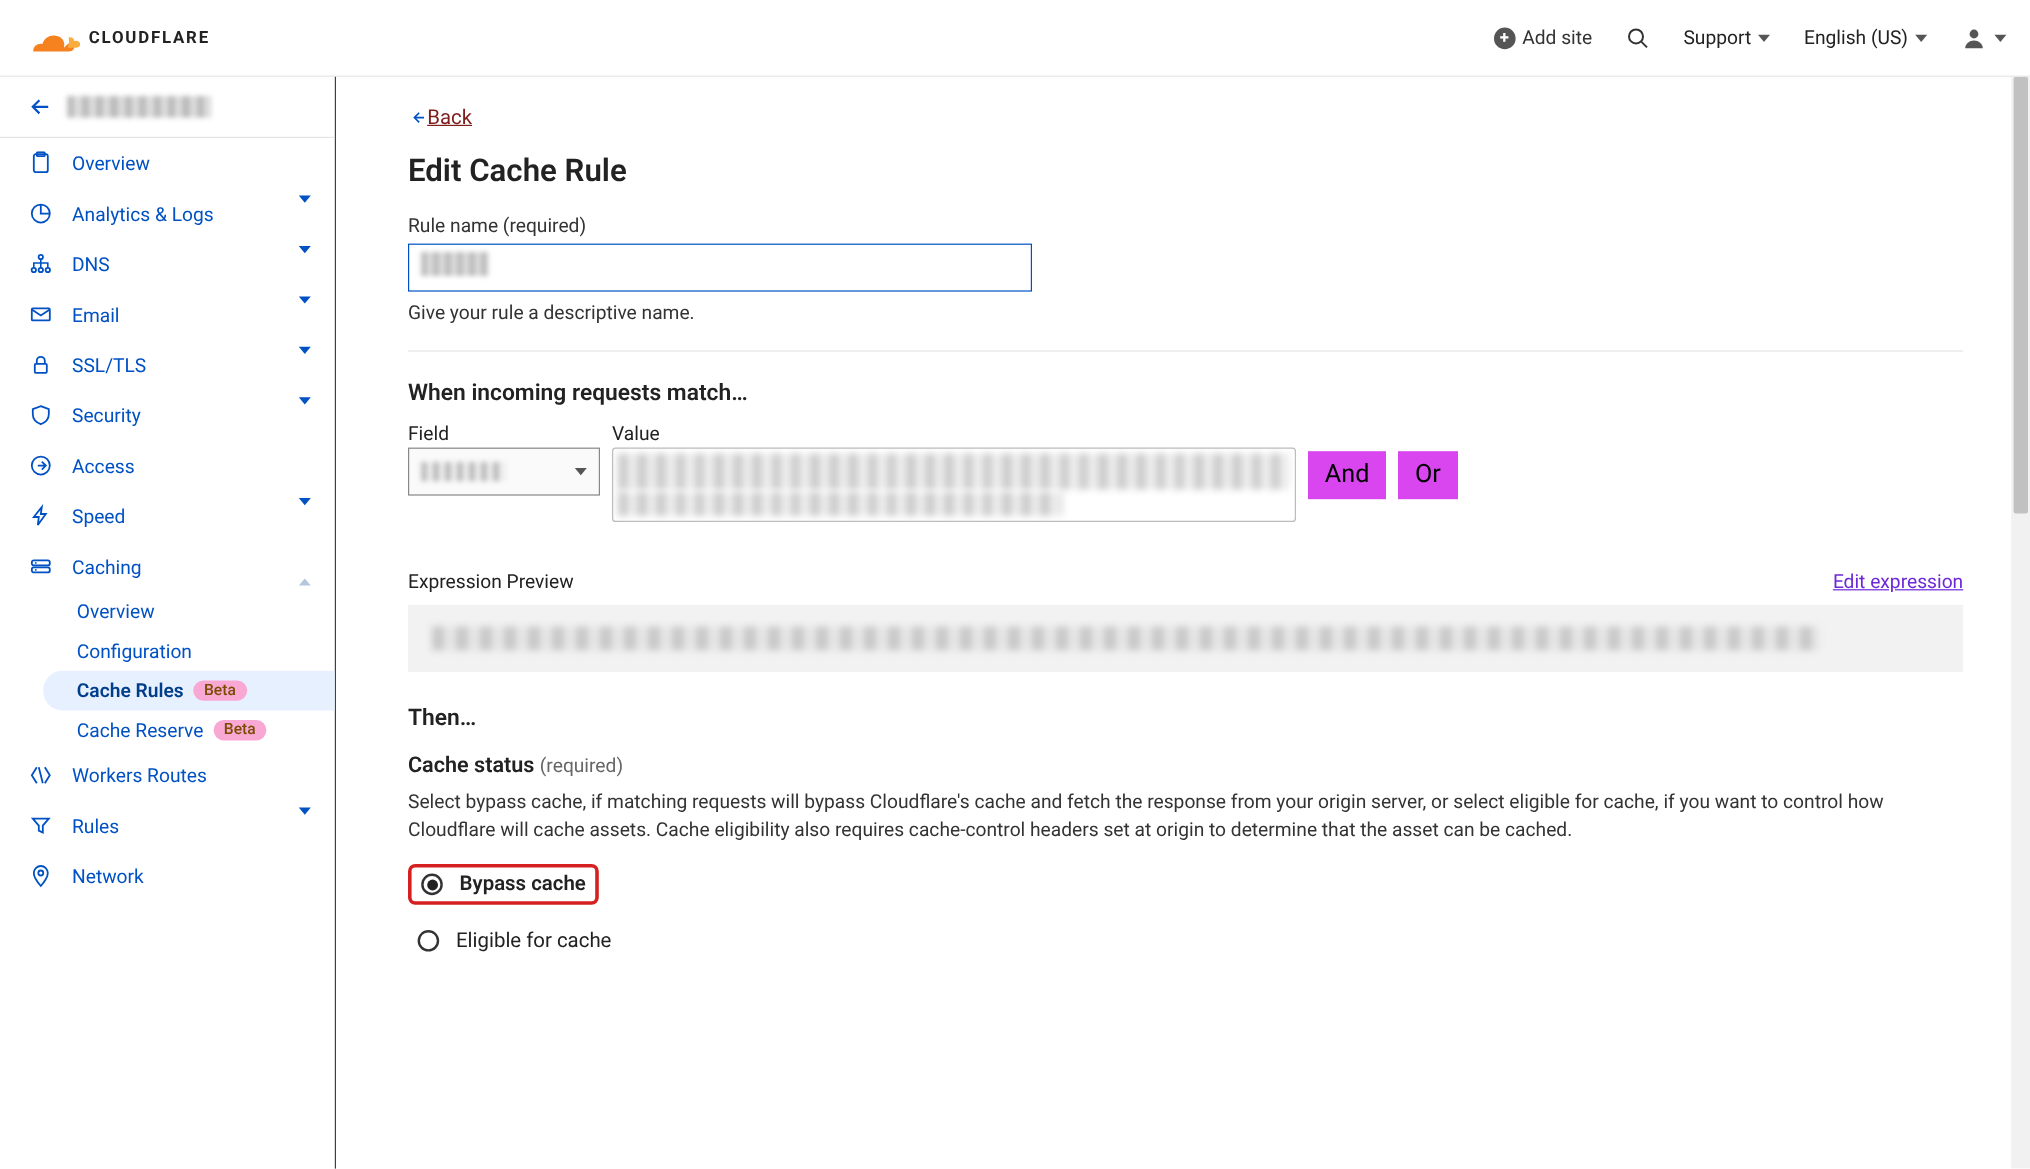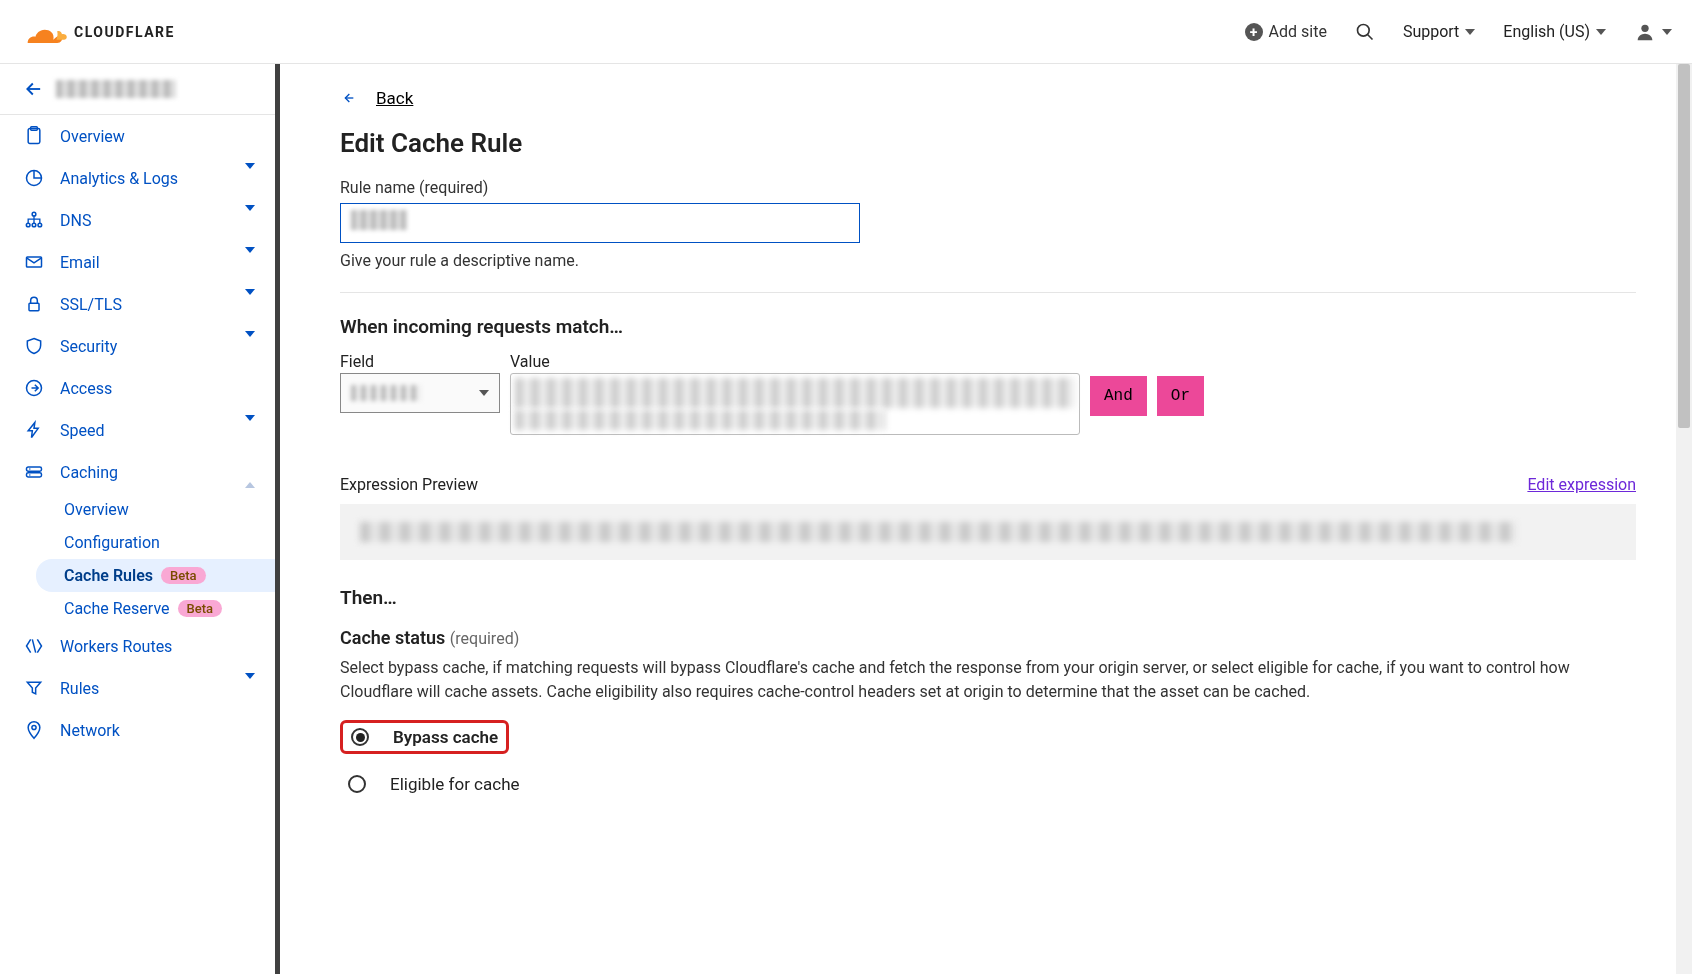--- a/index.html
+++ b/index.html
@@ -13,21 +13,21 @@
 .topbar-right { margin-left:auto; display:flex; align-items:center; gap:28px; }
 .addsite { display:flex; align-items:center; gap:6px; color:#333; font-size:16px; cursor:pointer; }
 .addsite-icon { width:18px; height:18px; border-radius:50%; background:#555; color:#fff; display:inline-flex; align-items:center; justify-content:center; font-size:14px; font-weight:700; }
 .search-icon { width:20px; height:20px; cursor:pointer; }
 .dropdown-link { display:flex; align-items:center; gap:6px; font-size:16px; color:#222; cursor:pointer; }
 .caret-down { width:0; height:0; border-left:5px solid transparent; border-right:5px solid transparent; border-top:6px solid #555; }
 .user-icon { width:22px; height:22px; }
 
 
 .shell { display:flex; height:calc(100vh - 64px); }
-.sidebar { width:280px; border-right:5px solid #404040; overflow-y:auto; padding-bottom:40px; }
+.sidebar { width:280px; border-right:1px solid #404040; overflow-y:auto; padding-bottom:40px; }
 .main { flex:1; overflow-y:auto; padding:24px 56px 40px 60px; position:relative; }
 .main-scroll { position:absolute; right:0; top:0; bottom:0; width:16px; background:#f1f1f1; }
 .main-scroll-thumb { position:absolute; right:2px; top:0; width:12px; height:40%; background:#c1c1c1; border-radius:2px; }
 
 
 .site-row { display:flex; align-items:center; gap:14px; padding:14px 20px; border-bottom:1px solid #e5e5e5; }
 .back-arrow { color:#0051c3; width:22px; height:22px; cursor:pointer; }
 .site-name-blur { width:120px; height:18px; background:repeating-linear-gradient(90deg,#bbb 0 6px,#ddd 6px 12px); filter:blur(2px); }
 
 
@@ -35,56 +35,56 @@
 .nav-item .icon { width:20px; height:20px; flex-shrink:0; }
 .nav-item .expand { margin-left:auto; }
 .nav-item .expand .c { width:0; height:0; border-left:5px solid transparent; border-right:5px solid transparent; border-top:6px solid #0051c3; }
 .nav-item.expanded .expand .c { border-top:none; border-bottom:6px solid #b7c6e0; }
 .subnav { padding-left:60px; }
 .subnav-item { padding:7px 20px 7px 4px; font-size:16px; color:#0051c3; cursor:pointer; display:flex; align-items:center; gap:8px; }
 .subnav-item.active { background:#e6f0ff; font-weight:600; border-radius:16px 0 0 16px; margin-left:-24px; padding-left:28px; color:#003e8a; }
 .badge-beta { background:#f9a8d4; color:#7a4b00; border-radius:10px; padding:1px 9px; font-size:13px; font-weight:500; }
 
 
-.back-link { color:#000000; font-size:17px; text-decoration:underline; display:inline-flex; align-items:center; gap:20px; cursor:pointer; }
+.back-link { color:#7f1d1d; font-size:17px; text-decoration:underline; display:inline-flex; align-items:center; gap:0; cursor:pointer; }
 .back-link svg { width:16px; height:16px; }
 h1.page-title { font-size:26px; font-weight:600; margin:18px 0 20px 0; }
 .field-label { font-size:16px; color:#333; margin-bottom:6px; }
 .text-input { width:520px; height:40px; border:1px solid #0051c3; padding:6px 10px; font-size:16px; }
 .text-input .blur-short { width:56px; height:20px; background:repeating-linear-gradient(90deg,#bbb 0 5px,#ddd 5px 10px); filter:blur(2px); display:inline-block; }
 .help-text { font-size:16px; color:#333; margin-top:8px; }
 hr.sep { border:none; border-top:1px solid #e5e5e5; margin:22px 0; }
 
 h2.section-title { font-size:19px; font-weight:600; margin-bottom:14px; }
 
 
 .match-row { display:flex; gap:10px; align-items:flex-start; }
 .match-col { display:flex; flex-direction:column; gap:2px; }
 .select-faux { height:40px; border:1.5px solid #888; background:#fafafa; display:flex; align-items:center; justify-content:space-between; padding:0 10px; cursor:pointer; }
 .select-faux .blur-short2 { width:70px; height:16px; background:repeating-linear-gradient(90deg,#bbb 0 5px,#eee 5px 10px); filter:blur(2px); }
 .select-faux.w1 { width:160px; } .select-faux.w2 { width:160px; }
 .value-faux { width:570px; border:1.5px solid #bbb; border-radius:3px; padding:4px; }
 .value-blur { height:30px; background:repeating-linear-gradient(90deg,#ccc 0 8px,#eee 8px 16px); filter:blur(3px); margin-bottom:2px; }
 .value-blur2 { height:20px; background:repeating-linear-gradient(90deg,#ccc 0 8px,#eee 8px 16px); filter:blur(3px); width:66%; border:none; }
-.btn-logic { height:40px; padding:0 14px; background:#ec4899; border:none; font-size:16px; cursor:pointer;font-family:Liberation Mono, monospace; }
+.btn-logic { height:40px; padding:0 14px; background:#d946ef; border:none; font-size:21px; cursor:pointer; }
 
 
 .expr-row { display:flex; justify-content:space-between; align-items:flex-start; margin-top:40px; }
 .edit-expr { color:#6d28d9; text-decoration:underline; font-size:16px; cursor:pointer; }
 .expr-box { margin-top:10px; background:#f2f2f2; padding:18px 20px; }
 .expr-blur { height:20px; background:repeating-linear-gradient(90deg,#c8c8c8 0 10px,#e6e6e6 10px 20px); filter:blur(3px); width:92%; }
 
 
 .then-title { font-size:19px; font-weight:600; margin-top:26px; margin-bottom:18px; }
 .cache-status-label { font-size:18px; }
 .cache-status-label strong { font-weight:600; }
 .req-suffix { color:#666; font-size:16px; font-weight:400; }
 .cache-desc { font-size:16px; line-height:1.5; color:#333; margin-top:8px; }
 
-.radio-row { display:flex; align-items:center; gap:24px; margin-top:16px; padding:4px 8px; width:fit-content; }
+.radio-row { display:flex; align-items:center; gap:14px; margin-top:16px; padding:4px 8px; width:fit-content; }
 .radio-row.highlighted { border:3px solid #d62020; border-radius:6px; }
 .radio { width:18px; height:18px; border:2px solid #333; border-radius:50%; display:inline-flex; align-items:center; justify-content:center; }
 .radio.checked::after { content:""; width:9px; height:9px; background:#222; border-radius:50%; }
 .radio-label { font-size:17px; }
 .radio-row.highlighted .radio-label { font-weight:600; }
 </style>
 </head>
 <body>
 
 <div class="topbar">

